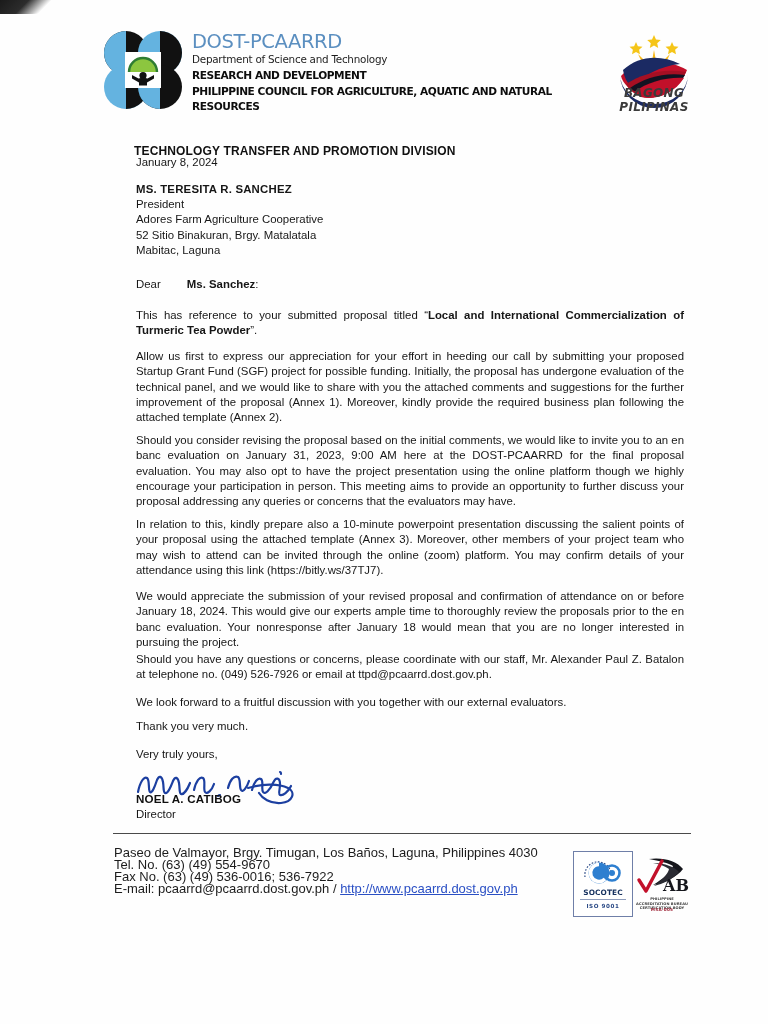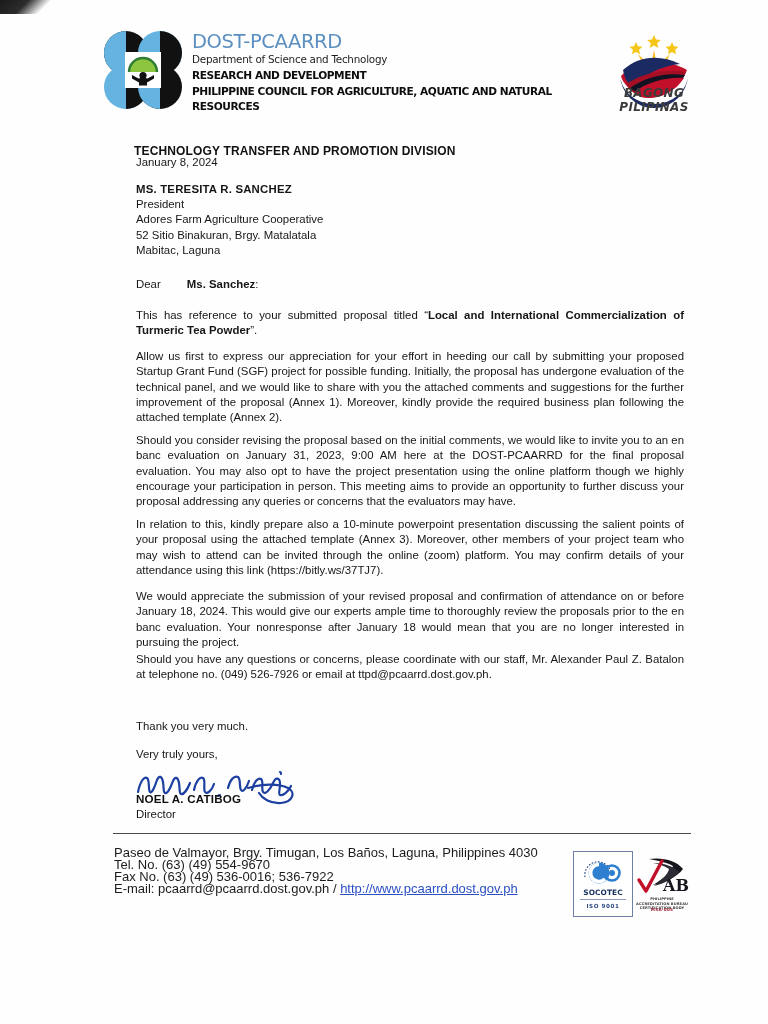--- a/index.html
+++ b/index.html
@@ -349,20 +349,21 @@
   <div class="body-block" id="p-allow">Allow us first to express our appreciation for your effort in heeding our call by submitting your proposed Startup Grant Fund (SGF) project for possible funding. Initially, the proposal has undergone evaluation of the technical panel, and we would like to share with you the attached comments and suggestions for the further improvement of the proposal (Annex 1). Moreover, kindly provide the required business plan following the attached template (Annex 2).</div>
 
   <div class="body-block" id="p-should">Should you consider revising the proposal based on the initial comments, we would like to invite you to an en banc evaluation on January 31, 2023, 9:00 AM here at the DOST-PCAARRD for the final proposal evaluation. You may also opt to have the project presentation using the online platform though we highly encourage your participation in person. This meeting aims to provide an opportunity to further discuss your proposal addressing any queries or concerns that the evaluators may have.</div>
 
   <div class="body-block" id="p-relation">In relation to this, kindly prepare also a 10-minute powerpoint presentation discussing the salient points of your proposal using the attached template (Annex 3). Moreover, other members of your project team who may wish to attend can be invited through the online (zoom) platform.  You may confirm details of your attendance using this link (https://bitly.ws/37TJ7).</div>
 
   <div class="body-block" id="p-apprec">We would appreciate the submission of your revised proposal and confirmation of attendance on or before January 18, 2024.  This would give our experts ample time to thoroughly review the proposals prior to the en banc evaluation. Your nonresponse after January 18 would mean that you are no longer interested in pursuing the project.</div>
 
   <div class="body-block" id="p-coord">Should you have any questions or concerns, please coordinate with our staff, Mr. Alexander Paul Z. Batalon at telephone no. (049) 526-7926 or email at ttpd@pcaarrd.dost.gov.ph.</div>
 
+  <div class="body-block" id="p-forward">We look forward to a fruitful discussion with you together with our external evaluators.</div>
 
   <div class="body-block" id="p-thanks">Thank you very much.</div>
 
   <div class="body-block" id="p-vty">Very truly yours,</div>
 
   <div class="sig-wrap">
     <div class="sig-ink">
       <svg viewBox="0 0 190 42" width="190" height="42">
         <g fill="none" stroke="#1c3fa0" stroke-width="2.2" stroke-linecap="round" stroke-linejoin="round">
           <path d="M10 28 C12 18 16 12 19 14 C22 16 20 26 22 28 C24 30 27 22 29 16 C31 11 34 12 35 18 C36 24 35 28 37 29 C40 30 43 22 45 17 C47 12 50 13 51 19 C52 25 51 29 53 30 C56 31 60 24 62 19"></path>

